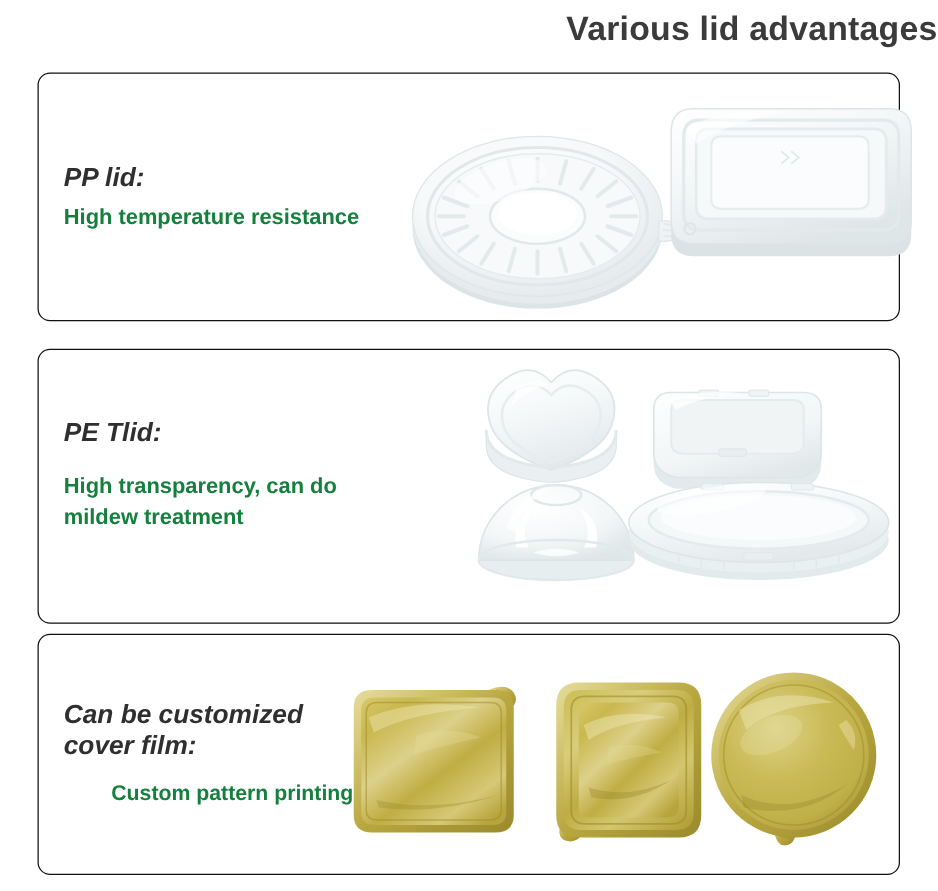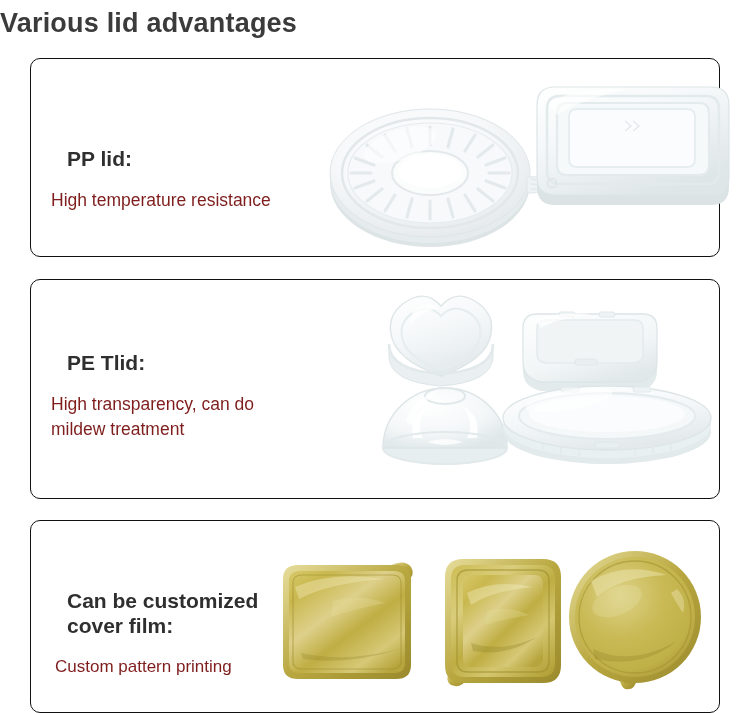--- a/index.html
+++ b/index.html
@@ -14,74 +14,75 @@
     font-family: "Liberation Sans", sans-serif;
     overflow: hidden;
   }
 
   
   #page-title {
     position: absolute;
     left: 0;
     top: 8px;
     width: 750px;
-    text-align: left;
+    text-align: right;
     font-size: 27px;
     font-weight: bold;
     color: #3b3b3b;
     letter-spacing: 0.2px;
   }
 
   
   .panel {
     position: absolute;
     left: 30px;
     width: 690px;
     box-sizing: border-box;
     border: 1.6px solid #111111;
     border-radius: 10px;
     background: #ffffff;
   }
   #panel-pp  { top: 58px;  height: 199px; }
   #panel-pe  { top: 279px; height: 220px; }
-  #panel-foil{ top: 520px; height: 193px; }
+  #panel-foil{ top: 507px; height: 193px; }
 
   .panel-inner {
     position: relative;
     width: 100%;
     height: 100%;
   }
 
   
   .text-block {
     position: absolute;
     left: 20px;
   }
   .lead {
     font-size: 21px;
     font-weight: bold;
     color: #2f2f2f;
     line-height: 1.18;
     white-space: pre-line;
-    margin: 16px;
+    margin: 0;
+    font-style: italic;
   }
   .desc {
     font-size: 17.5px;
-    font-weight: normal;
-    color: #7f1d1d;
+    font-weight: bold;
+    color: #15803d;
     line-height: 1.45;
     white-space: pre-line;
     margin: 0;
   }
   #pp-text   { top: 72px; }
   #pp-text .desc { margin-top: 5px; }
   #pe-text   { top: 55px; }
   #pe-text .desc { margin-top: 16px; }
   #foil-text { top: 52px; }
-  #foil-text .desc { margin-top: 13px; padding-left: 4px; font-size: 17px; }
+  #foil-text .desc { margin-top: 13px; padding-left: 4px; font-size: 17px; margin-left: 34px; }
 
   
   .art {
     position: absolute;
     pointer-events: none;
   }
   #pp-art    { left: 290px; top: 0px;  width: 400px; height: 199px; }
   #pe-art    { left: 330px; top: 0px;  width: 360px; height: 193px; }
   #foil-art  { left: 230px; top: 0px;  width: 460px; height: 193px; }
 

